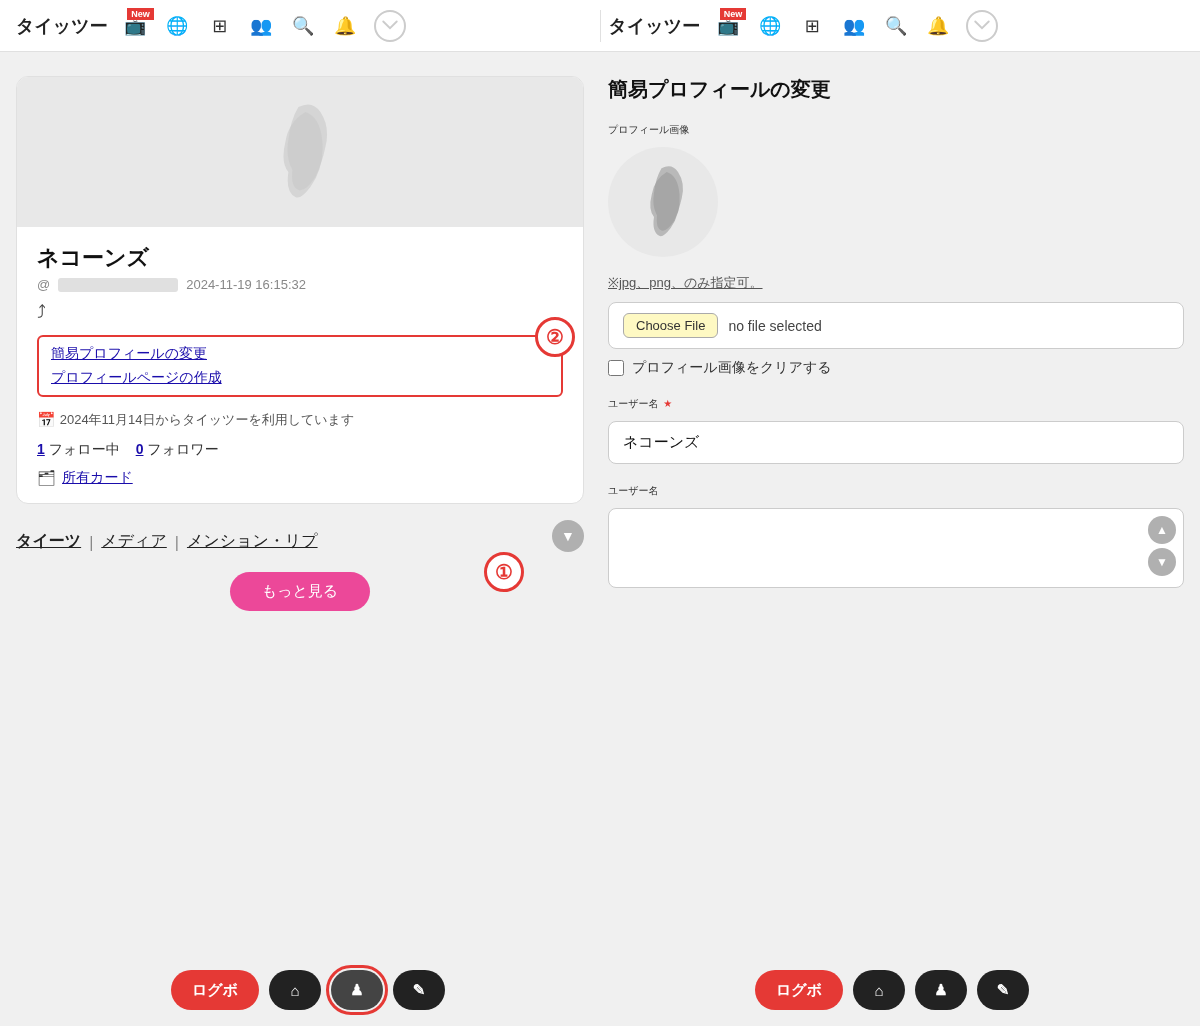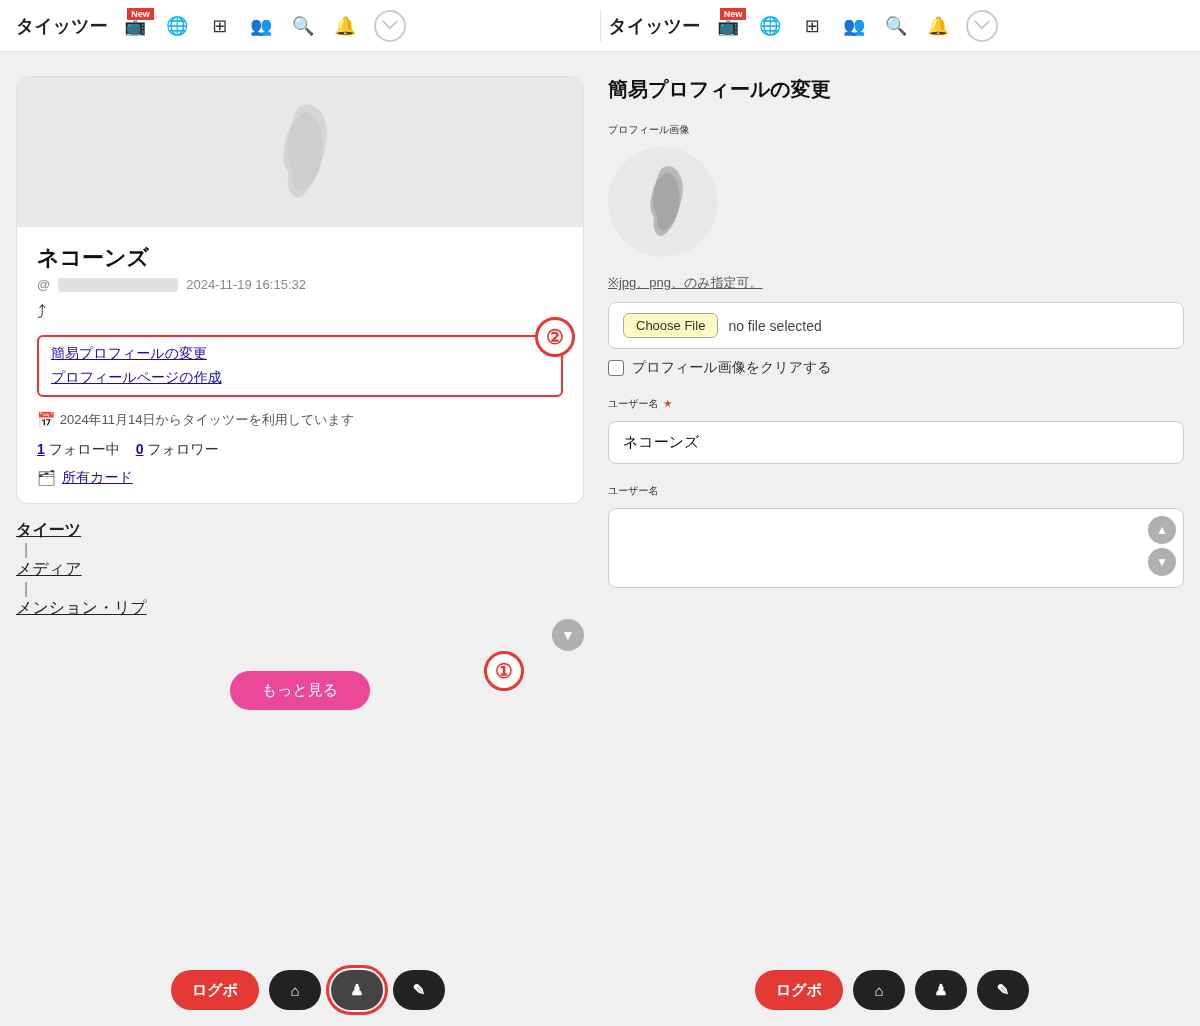--- a/index.html
+++ b/index.html
@@ -550,21 +550,21 @@
           </span>
         </div>
 
         <div class="profile-cards-row">
           <span style="font-size:15px;">🗂</span>
           <a class="cards-link">所有カード</a>
         </div>
       </div>
     </div>
 
-    <div style="display:flex; align-items:flex-start; padding: 4px 0; flex-direction: column;">
+    <div style="display:flex; align-items:flex-end; padding: 4px 0;">
       <span class="tab-item active">タイーツ</span>
       <span class="tab-sep">|</span>
       <span class="tab-item">メディア</span>
       <span class="tab-sep">|</span>
       <span class="tab-item">メンション・リプ</span>
       <div class="scroll-arrow" style="margin-left:auto;">▼</div>
     </div>
 
     <div style="position:relative; display:flex; justify-content:center; margin-top:4px;">
       <button class="more-btn">もっと見る</button>

